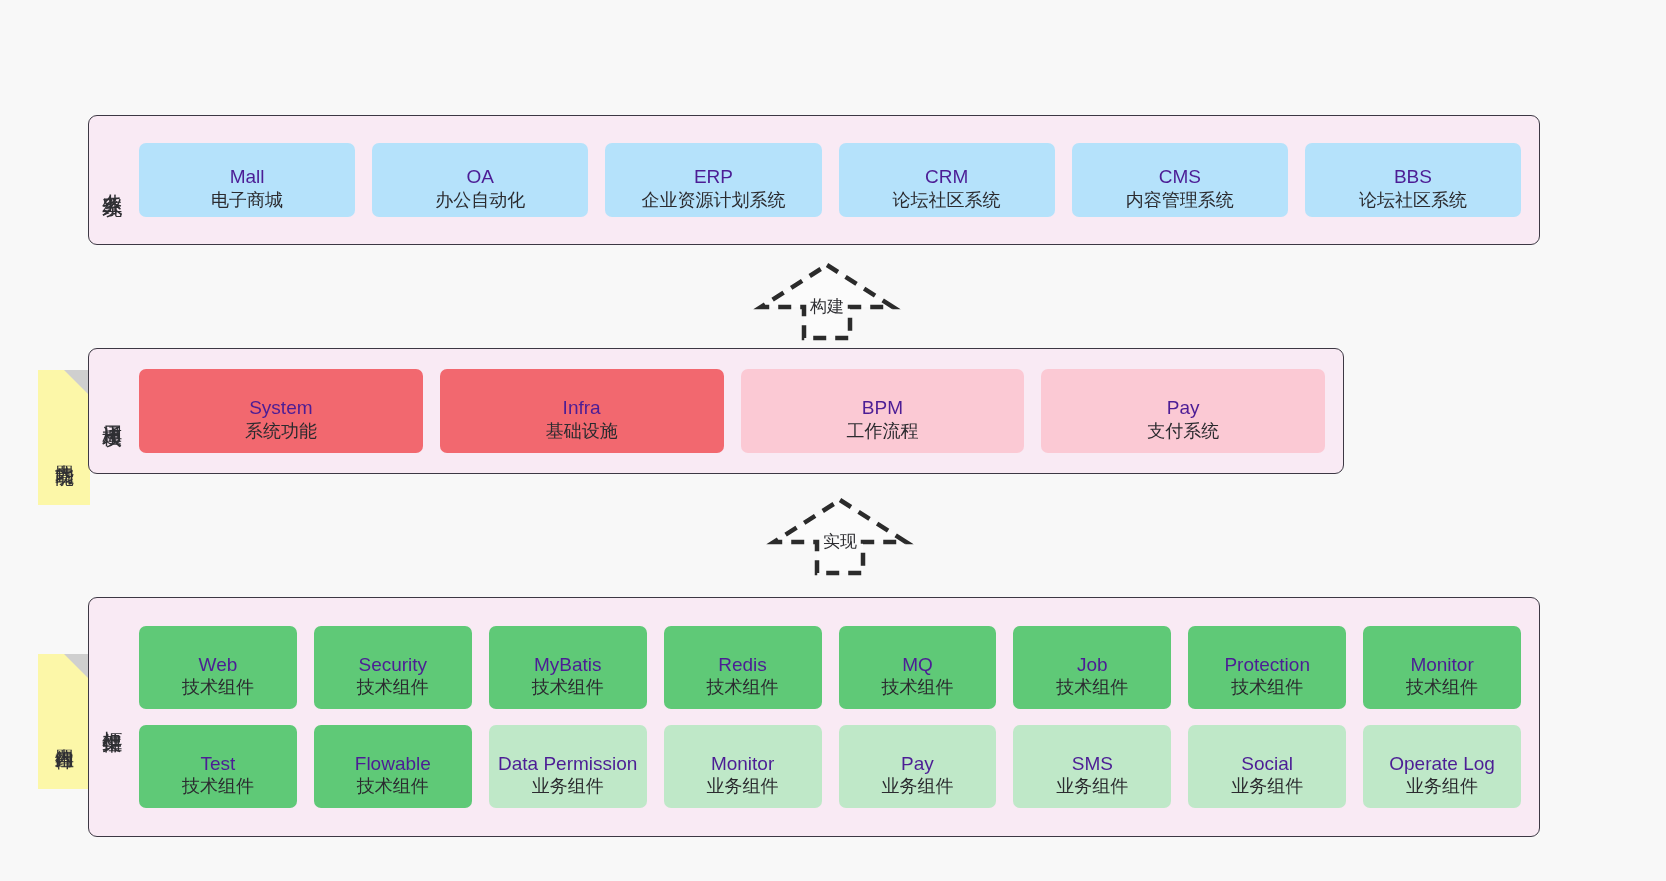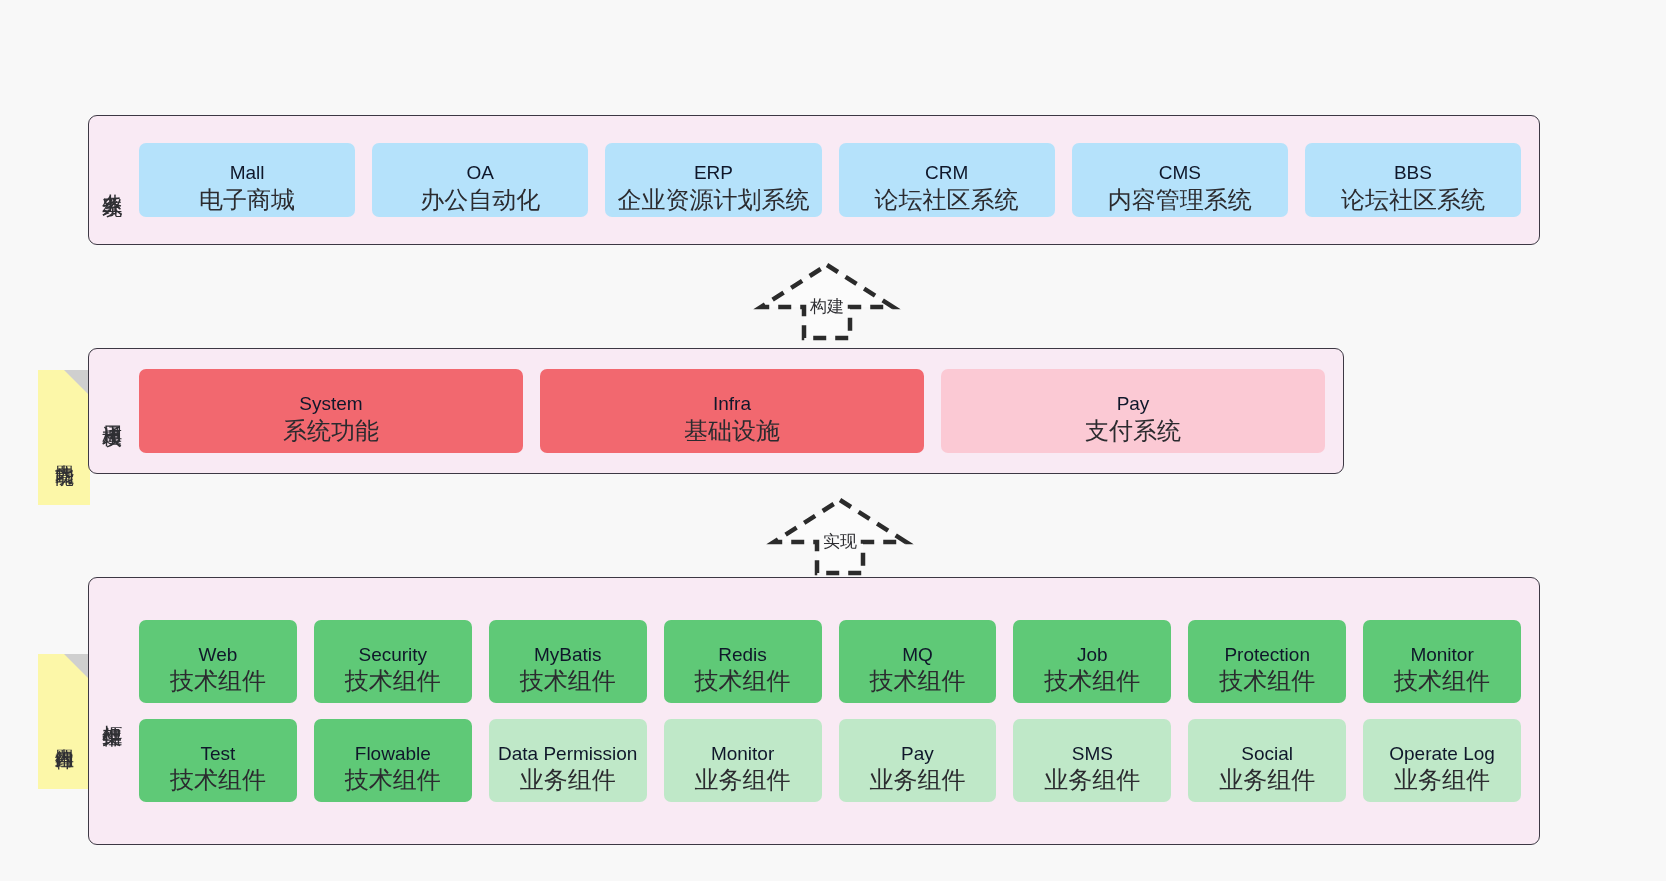--- a/index.html
+++ b/index.html
@@ -56,36 +56,36 @@
     border-radius:7px;
     display:flex;
     flex-direction:column;
     align-items:center;
     justify-content:center;
     text-align:center;
     line-height:1.24;
     box-sizing:border-box;
     padding:4px 6px;
   }
-  .cell .en{font-size:19px;color:#0f172a;margin-top:16px;}
-  .cell .cn{font-size:24px;color:#2b2b2f;}
+  .cell .en{font-size:19px;color:#4c1d95;margin-top:16px;}
+  .cell .cn{font-size:18px;color:#2b2b2f;}
 
   
   .c-blue{background:#b5e2fb;}
   .c-red{background:#f2686f;}
   .c-pink{background:#fbc9d4;}
   .c-green{background:#5fc977;}
   .c-lgreen{background:#bfe8c8;}
 
   
   #layer-business{left:88px;top:115px;width:1452px;height:130px;}
   #layer-business .row{height:74px;}
   #layer-common{left:88px;top:348px;width:1256px;height:126px;}
   #layer-common .row{height:84px;}
-  #layer-framework{left:88px;top:577px;width:1452px;height:268px;}
+  #layer-framework{left:88px;top:597px;width:1452px;height:240px;}
   #layer-framework .row{height:83px;}
 
   
   .note{
     position:absolute;
     background:#fcf7a8;
     box-sizing:border-box;
     display:flex;
     align-items:center;
     justify-content:center;
@@ -180,20 +180,24 @@
       <div class="row">
         <div class="cell c-red">
           <span class="en">System</span>
           <span class="cn">系统功能</span>
         </div>
         <div class="cell c-red">
           <span class="en">Infra</span>
           <span class="cn">基础设施</span>
         </div>
         <div class="cell c-pink">
+          <span class="en">BPM</span>
+          <span class="cn">工作流程</span>
+        </div>
+        <div class="cell c-pink">
           <span class="en">Pay</span>
           <span class="cn">支付系统</span>
         </div>
       </div>
     </div>
   </div>
 
   <div class="arrow" id="arrow-impl">
     <svg width="140" height="78" viewBox="0 0 140 78" aria-hidden="true">
       <path d="M70 3 L136 45 L93 45 L93 76 L47 76 L47 45 L4 45 Z" fill="#fbfbfb" stroke="#2b2b2b" stroke-width="4.5" stroke-dasharray="13,9" stroke-linejoin="miter"></path>

